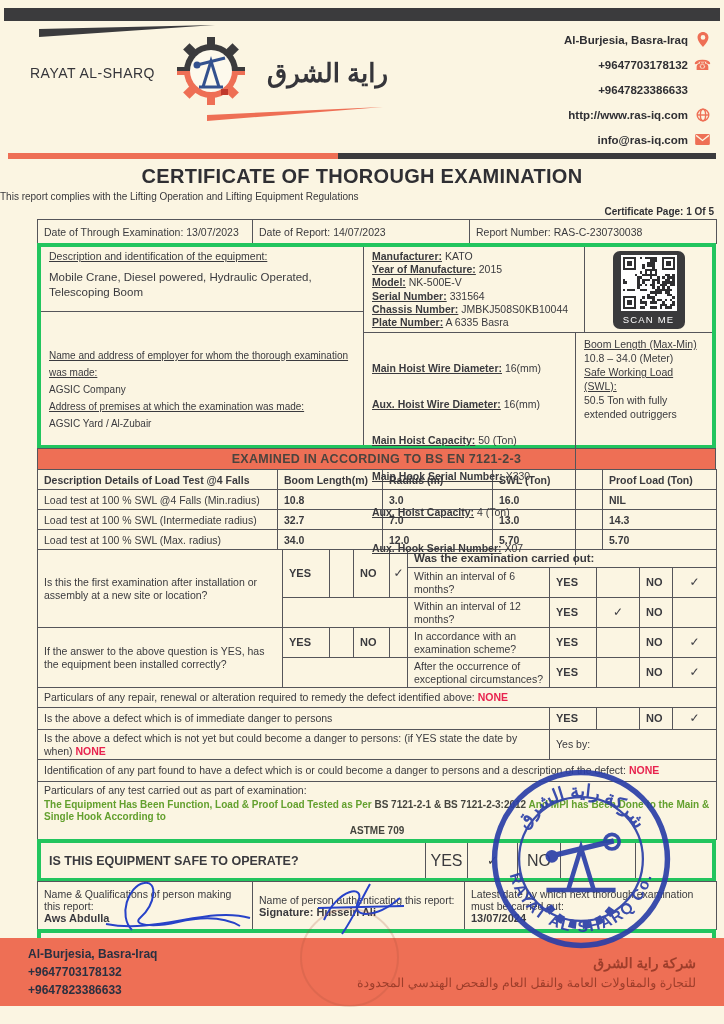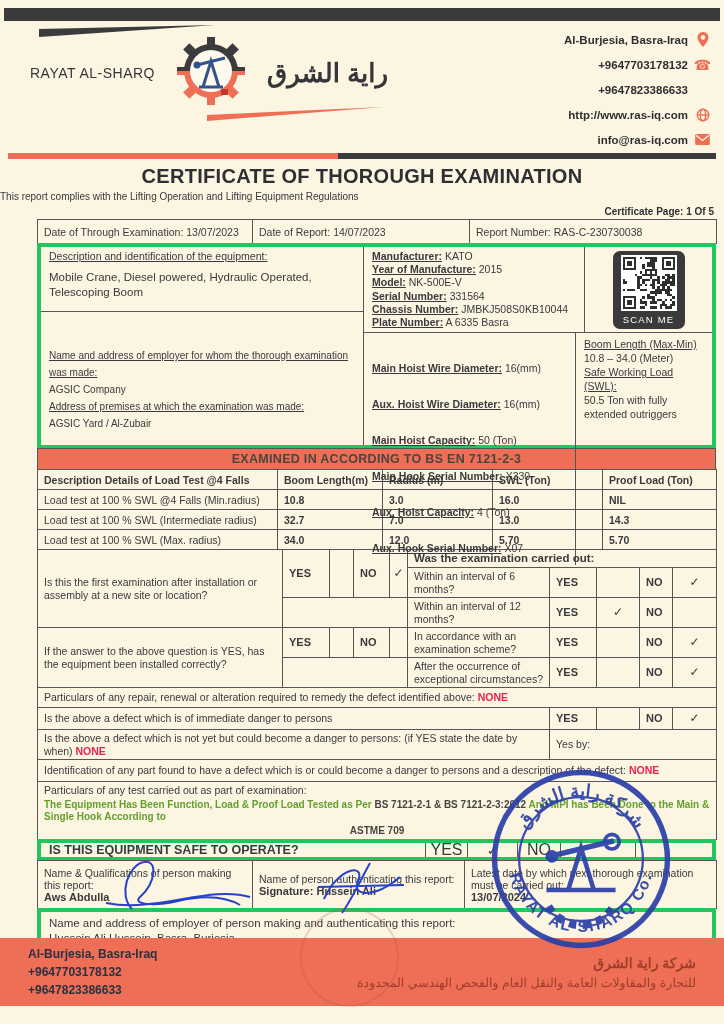--- a/index.html
+++ b/index.html
@@ -81,21 +81,21 @@
 
   
   .dt td{font-size:10.5px;line-height:12.5px;}
   .dt .yn{font-weight:bold;font-size:11px;}
   .dt .chk{text-align:center;font-size:12px;color:#3f3f44;}
   .test-line1{margin-top:2px;font-size:10px;}
   .test-line2{text-align:center;font-size:10px;margin-top:1px;}
   .test-bold{color:#45453f;font-weight:bold;}
 
   
-  .safe{display:flex;height:22px;align-items:stretch;}
+  .safe{display:flex;height:43px;align-items:stretch;}
   .safe>div{display:flex;align-items:center;padding:0 8px;box-sizing:border-box;}
   .safe .lbl{flex:1;font-weight:bold;font-size:12.5px;}
   .safe .c{border-left:1px solid #55555a;justify-content:center;}
 
   
   .sig td{vertical-align:top;height:48px;padding:3px 6px;position:relative;}
   .sig .name{font-weight:bold;font-size:11px;}
   .sigsvg{position:absolute;pointer-events:none;}
   .employer-band{padding:4px 8px;height:38px;box-sizing:border-box;font-size:11.5px;line-height:15px;}
 

